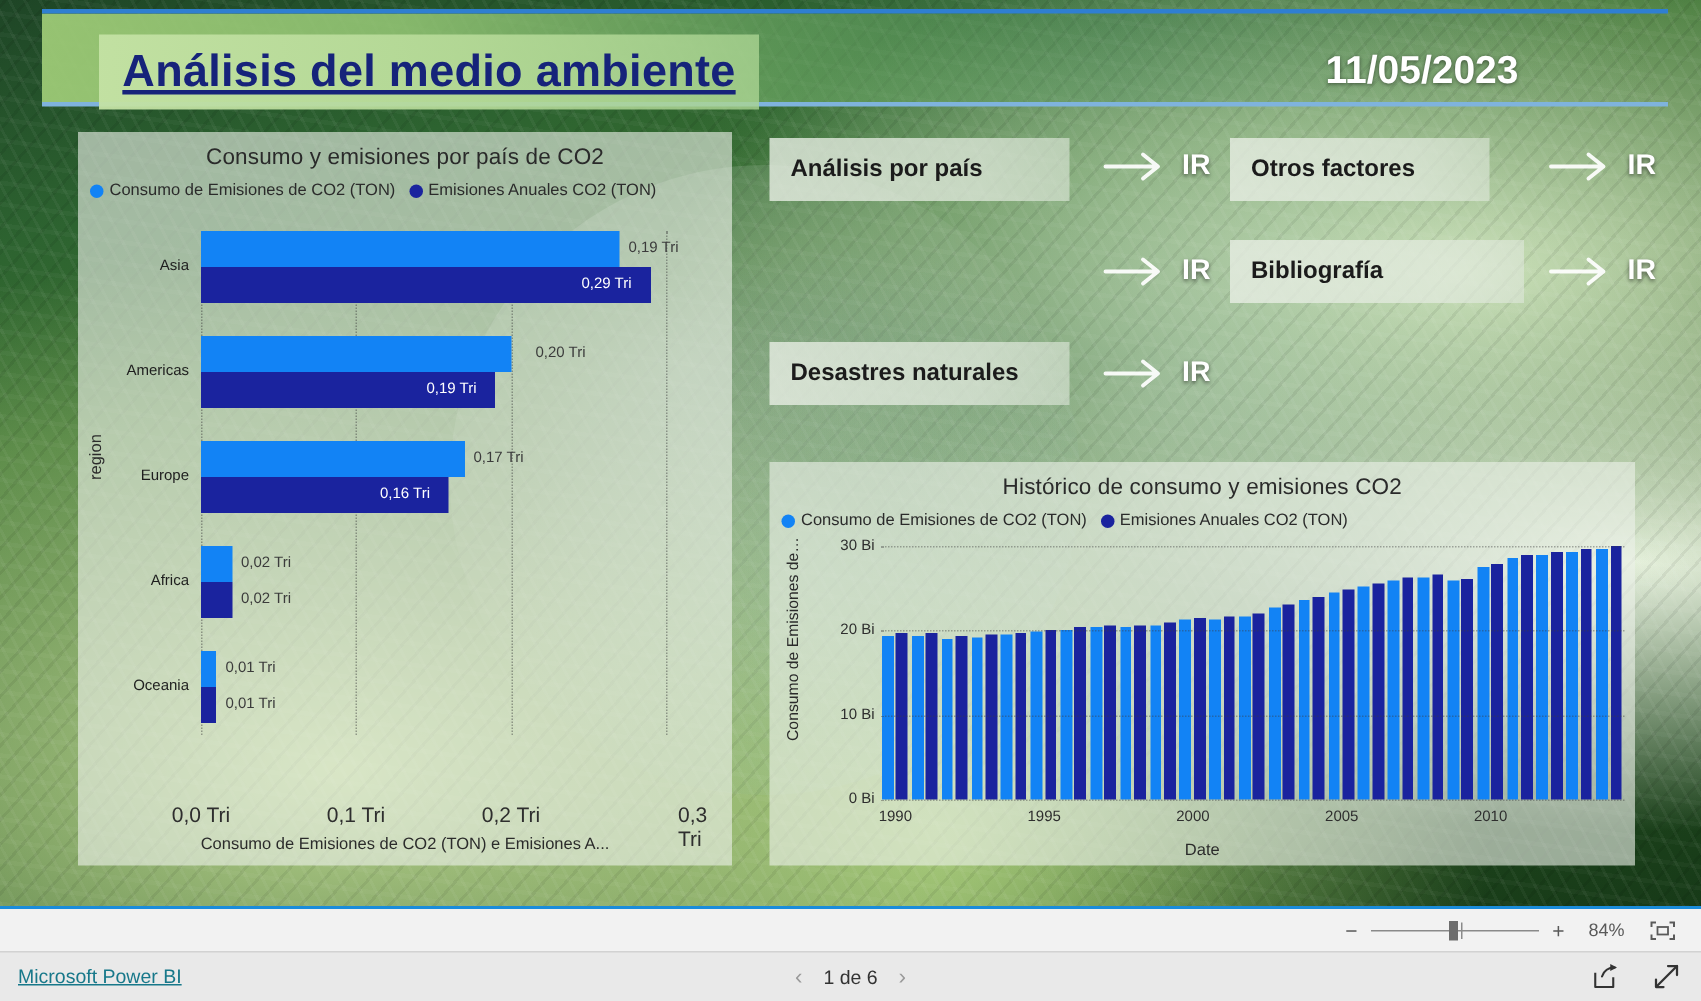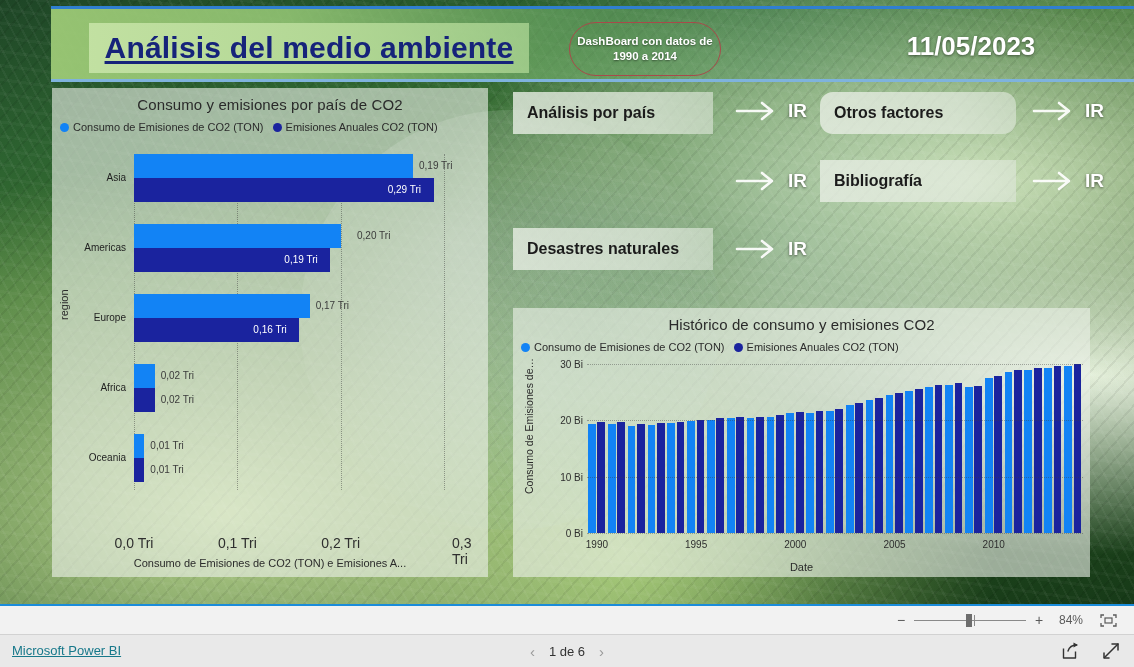--- a/index.html
+++ b/index.html
@@ -36,31 +36,30 @@
     position:absolute; left:300px; top:110px; width:420px; height:420px;
     border-radius:50%;
     background:
       radial-gradient(circle at 38% 32%, rgba(255,255,255,.30) 0%, rgba(255,255,255,.10) 42%, rgba(255,255,255,0) 66%),
       radial-gradient(circle at 60% 65%, rgba(180,220,235,.22) 0%, rgba(180,220,235,0) 60%);
     pointer-events:none;
   }
 
   
   #header-band{
-    position:absolute; left:28px; top:6px; width:1084px; height:76px;
+    position:absolute; left:28px; top:6px; width:1084px; height:65px;
     background:linear-gradient(90deg,
         rgba(160,205,120,.92) 0%,
         rgba(150,200,118,.86) 22%,
         rgba(120,180,110,.55) 46%,
         rgba(70,140,90,.22) 66%,
         rgba(40,100,60,.05) 86%,
         rgba(30,80,50,0) 100%);
     border-top:3px solid #2f7fd1;
     border-bottom:3px solid #7fb3dd;
-    margin-left:23px;
   }
   #title-block{
     position:absolute; left:38px; top:14px; width:440px; height:50px;
     background:linear-gradient(90deg, rgba(196,226,164,.95) 0%, rgba(182,218,152,.92) 55%, rgba(170,212,146,.80) 100%);
     display:flex; align-items:center; justify-content:center;
   }
   #title-block .txt{
     font-size:30px; font-weight:bold; color:#16237a;
     text-decoration:underline; text-underline-offset:3px;
     letter-spacing:.2px; white-space:nowrap;
@@ -198,24 +197,20 @@
 <body>
 
 <div id="report-canvas">
   <div id="globe-ghost"></div>
 
   <div id="header-band">
     <div id="title-block">
       <span class="txt">Análisis del medio ambiente</span>
     </div>
 
-    <div id="date-badge">
-      <span>DashBoard con datos de</span>
-      <span>1990 a 2014</span>
-    </div>
 
     <div id="report-date">11/05/2023</div>
   </div>
 
   <div class="panel" id="chart-region">
     <div class="chart-title">Consumo y emisiones por país de CO2</div>
 
     <div class="legend">
       <span class="item">
         <span class="dot" style="background:#1283f5"></span>
@@ -423,21 +418,21 @@
   <div class="nav-btn" id="nav-2" style="left:513px; top:228px; width:200px;">
     <span>Desastres naturales</span>
   </div>
   <div class="nav-go" style="left:735px; top:238px;">
     <svg class="arrow-ico" width="44" height="22" viewBox="0 0 44 22">
       <path d="M2 11 H36 M27 3 L37 11 L27 19" fill="none" stroke="#ffffff" stroke-width="2.6" stroke-linecap="round" stroke-linejoin="round" opacity=".92"></path>
     </svg>
     <span>IR</span>
   </div>
 
-  <div class="nav-btn" id="nav-3" style="left:820px; top:92px; width:196px;border-radius:13px;">
+  <div class="nav-btn" id="nav-3" style="left:820px; top:92px; width:173px;">
     <span>Otros factores</span>
   </div>
   <div class="nav-go" style="left:1032px; top:100px;">
     <svg class="arrow-ico" width="44" height="22" viewBox="0 0 44 22">
       <path d="M2 11 H36 M27 3 L37 11 L27 19" fill="none" stroke="#ffffff" stroke-width="2.6" stroke-linecap="round" stroke-linejoin="round" opacity=".92"></path>
     </svg>
     <span>IR</span>
   </div>
 
   <div class="nav-btn" id="nav-4" style="left:820px; top:160px; width:196px;">

